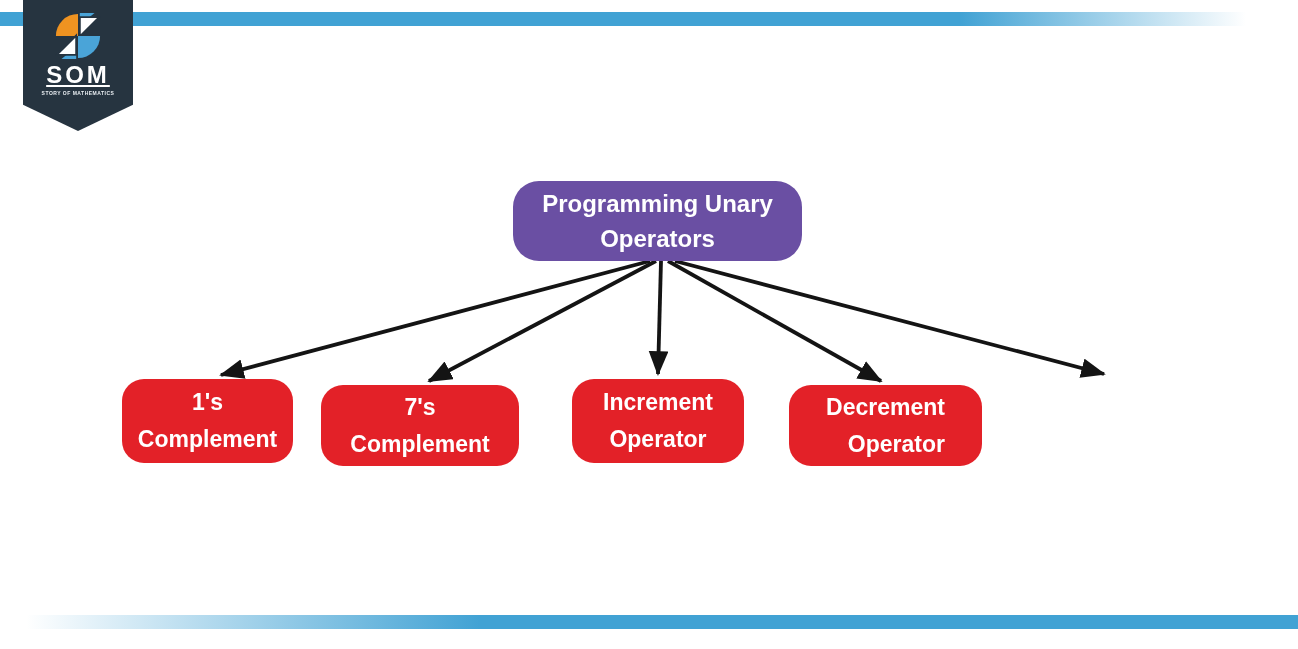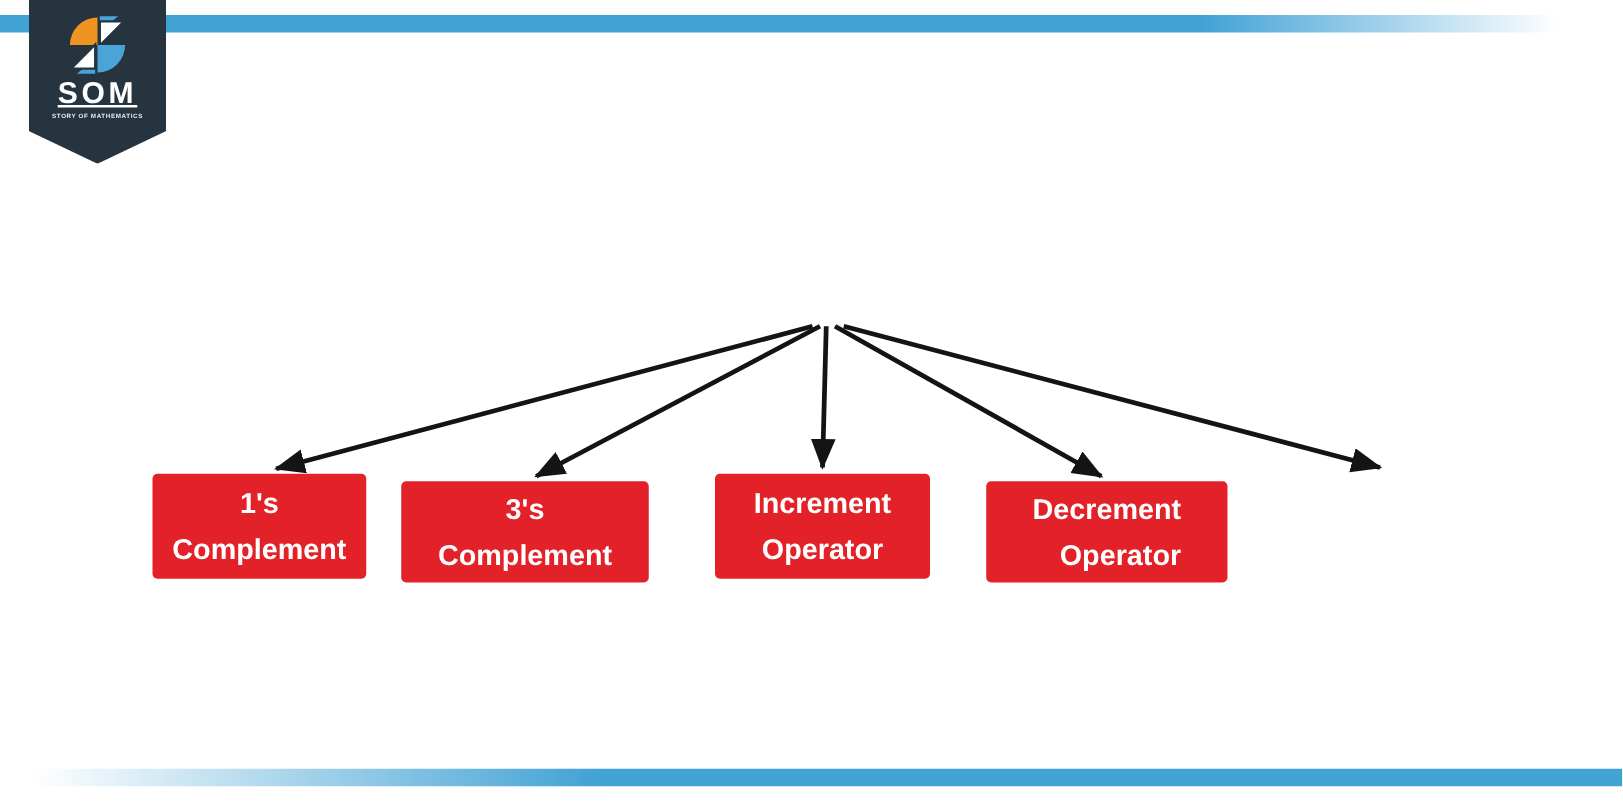--- a/index.html
+++ b/index.html
@@ -54,21 +54,21 @@
     color: var(--node-text);
     font-weight: 700;
   }
   .node span { white-space: pre-line; }
   .node-root {
     left: 513px; top: 181px; width: 289px; height: 80px;
     background: var(--root-fill); border-radius: 26px;
     font-size: 24px; line-height: 35px;
   }
   .node-child {
-    background: var(--child-fill); border-radius: 4px;
+    background: var(--child-fill); border-radius: 22px;
     font-size: 23px; line-height: 37px;
   }
   .node-c1 { left: 122px;  top: 379px; width: 171px; height: 84px; }
   .node-c2 { left: 321px;  top: 385px; width: 198px; height: 81px; }
   .node-c3 { left: 572px;  top: 379px; width: 172px; height: 84px; align-items: center; }
   .node-c4 { left: 789px;  top: 385px; width: 193px; height: 81px; text-align: right; }
   .node-c5 { left: 1022px; top: 379px; width: 174px; height: 84px; }
 </style>
 </head>
 <body>
@@ -97,27 +97,31 @@
         <path d="M0,0 L6.5,2.6 L0,5.2 Z"></path>
       </marker>
     </defs>
     <line x1="650" y1="261" x2="221" y2="375" marker-end="url(#arrowhead)"></line>
     <line x1="656" y1="261" x2="429" y2="381" marker-end="url(#arrowhead)"></line>
     <line x1="661" y1="261" x2="658" y2="374" marker-end="url(#arrowhead)"></line>
     <line x1="668" y1="261" x2="881" y2="381" marker-end="url(#arrowhead)"></line>
     <line x1="675" y1="261" x2="1104" y2="374" marker-end="url(#arrowhead)"></line>
   </svg>
 
+  <div class="node node-root">
+    <span>Programming Unary
+Operators</span>
+  </div>
 
   <div class="node node-child node-c1">
     <span>1's
 Complement</span>
   </div>
   <div class="node node-child node-c2">
-    <span>3's
+    <span>7's
 Complement</span>
   </div>
   <div class="node node-child node-c3">
     <span>Increment
 Operator</span>
   </div>
   <div class="node node-child node-c4">
     <span>Decrement
 Operator</span>
   </div>

